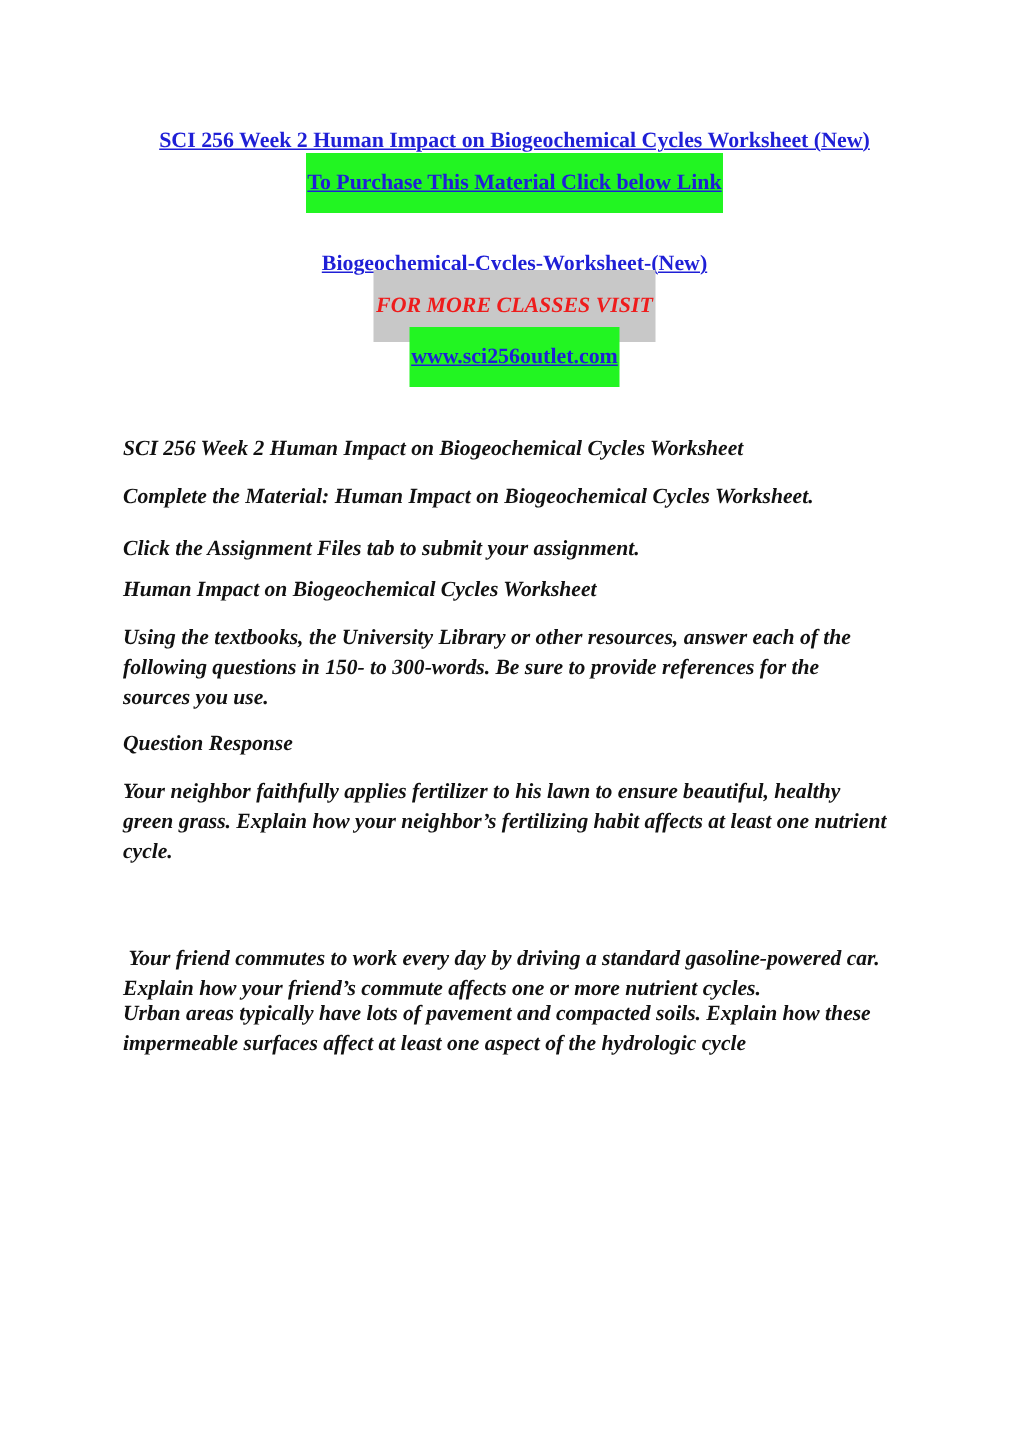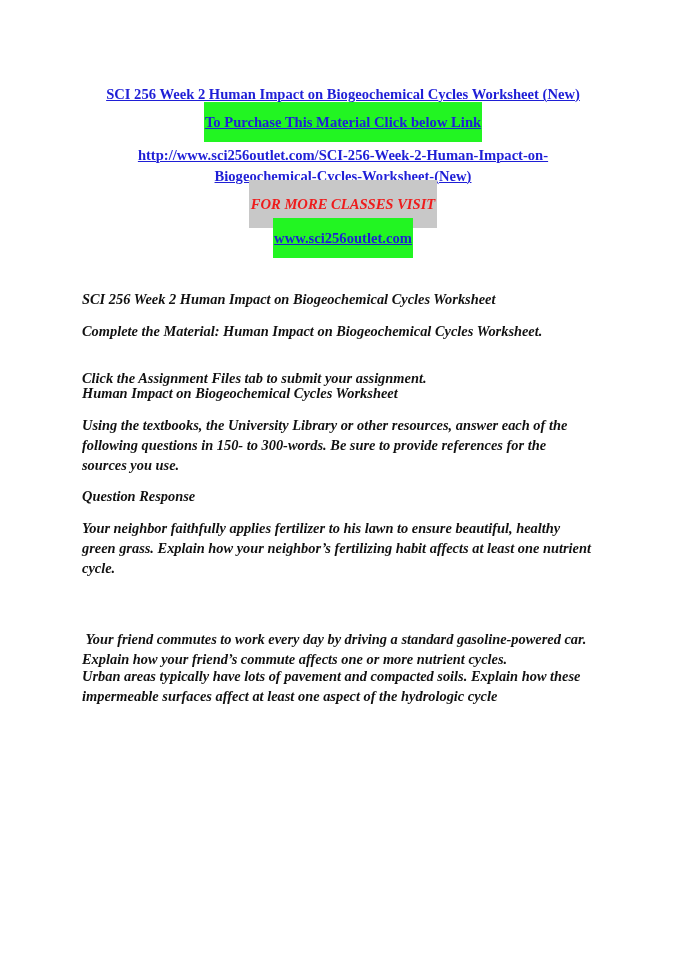--- a/index.html
+++ b/index.html
@@ -67,23 +67,20 @@
 <div class="page">
 
   <div class="center-line" style="top:86px;">
     <span class="link">SCI 256 Week 2 Human Impact on Biogeochemical Cycles Worksheet (New)</span>
   </div>
 
   <div class="center-line" style="top:114px;">
     <span class="link hl-green">To Purchase This Material Click below Link</span>
   </div>
 
-  <div class="center-line" style="top:147px;">
-    <span class="link">http://www.sci256outlet.com/SCI-256-Week-2-Human-Impact-on-</span>
-  </div>
 
   <div class="center-line" style="top:168px;">
     <span class="link">Biogeochemical-Cycles-Worksheet-(New)</span>
   </div>
 
   <div class="center-line" style="top:196px;">
     <span class="hl-gray">FOR MORE CLASSES VISIT</span>
   </div>
 
   <div class="center-line" style="top:230px;">
@@ -91,21 +88,21 @@
   </div>
 
   <div class="body-text" style="top:289px;">
     <p>SCI 256 Week 2 Human Impact on Biogeochemical Cycles Worksheet</p>
   </div>
 
   <div class="body-text" style="top:321px;">
     <p>Complete the Material: Human Impact on Biogeochemical Cycles Worksheet.</p>
   </div>
 
-  <div class="body-text" style="top:368px;">
+  <div class="body-text" style="top:356px;">
     <p>Click the Assignment Files tab to submit your assignment.</p>
   </div>
 
   <div class="body-text" style="top:383px;">
     <p>Human Impact on Biogeochemical Cycles Worksheet</p>
   </div>
 
   <div class="body-text" style="top:415px;">
     <p>Using the textbooks, the University Library or other resources, answer each of the following questions in 150- to 300-words.  Be sure to provide references for the sources you use.</p>
   </div>

